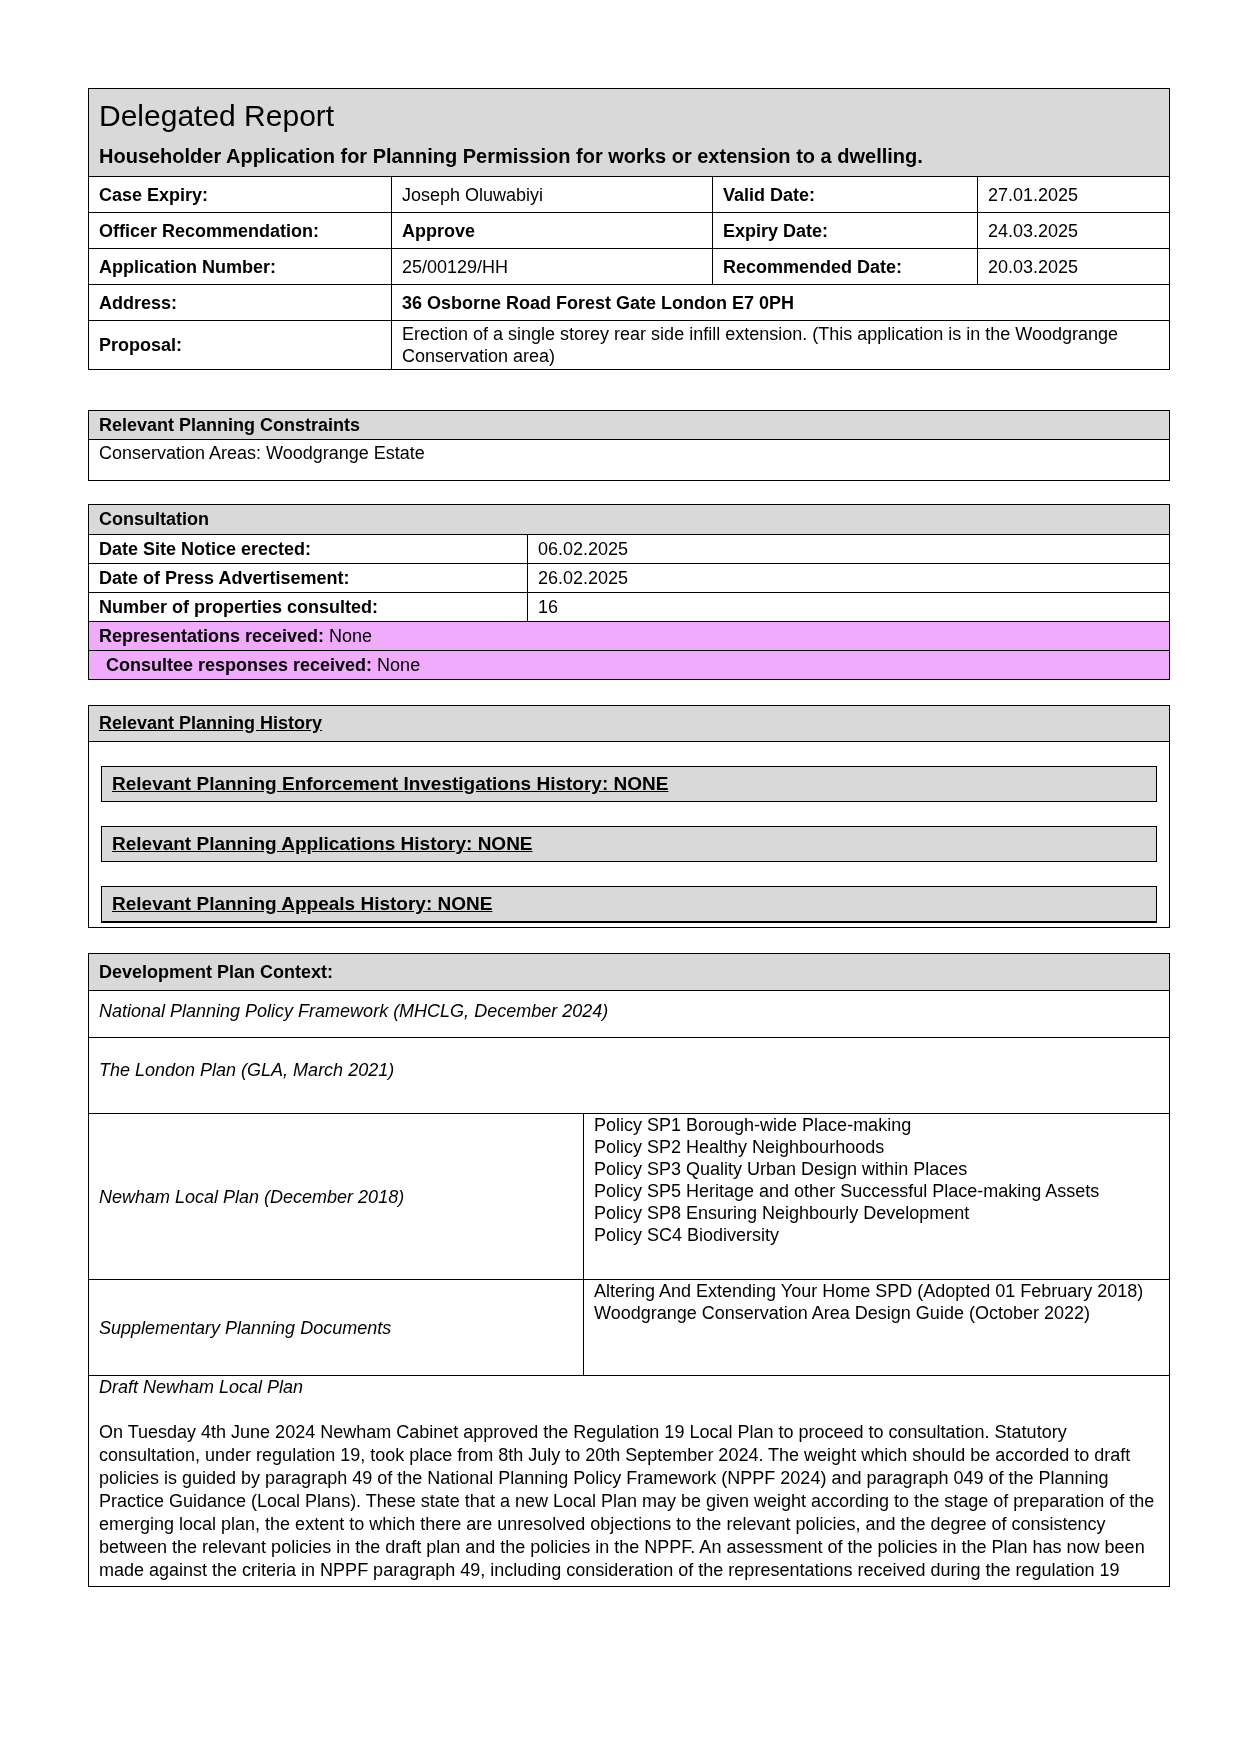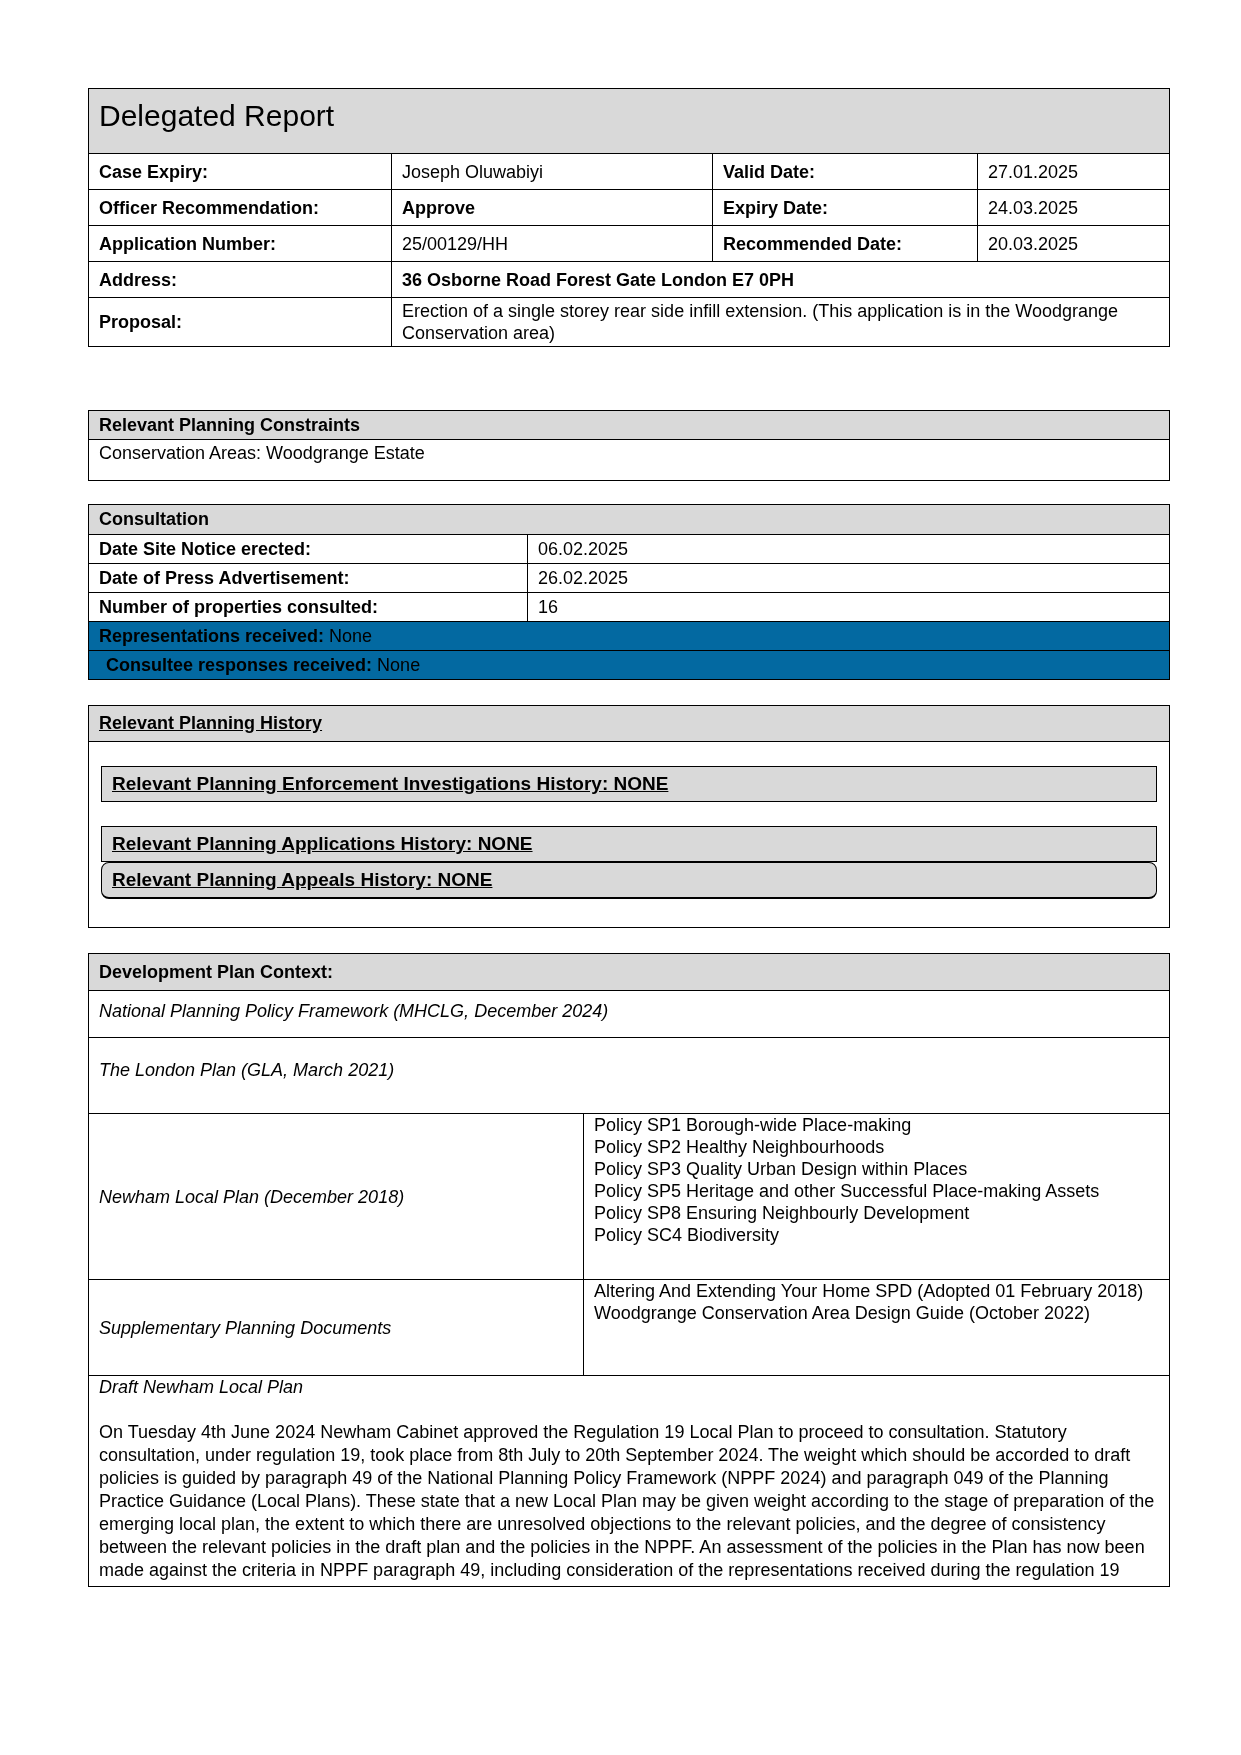--- a/index.html
+++ b/index.html
@@ -1,35 +1,36 @@
 <!DOCTYPE html>
 <html><head>
 <meta charset="utf-8">
 <style>
   html, body { margin: 0; padding: 0; background: #ffffff; }
   body { width: 1241px; height: 1755px; position: relative; font-family: "Liberation Sans", sans-serif; color: #000; font-size: 18px; }
   .box { position: absolute; left: 88px; width: 1082px; border: 1px solid #000; box-sizing: border-box; }
   table { border-collapse: collapse; width: 100%; }
   td { border: 1px solid #000; padding: 2px 10px; vertical-align: middle; font-size: 18px; line-height: 22px; }
-  .grey { background: #0369a1; }
+  .grey { background: #f0abfc; }
   .b { font-weight: bold; }
   .i { font-style: italic; }
   .title-wrap { background: #d9d9d9; padding: 10px 10px 8px 10px; border-bottom: 1px solid #000; }
   .title { font-size: 30px; font-weight: normal; margin: 0 0 12px 0; }
   .subtitle { font-size: 20px; font-weight: bold; }
   .hdr { background: #d9d9d9; font-weight: bold; padding: 3px 10px; font-size: 18px; line-height: 22px; }
   .inner { margin: 0 12px; border: 1px solid #000; background: #d9d9d9; font-weight: bold; padding: 6px 10px; font-size: 19px; }
   .para { padding: 4px 10px; line-height: 23px; font-size: 18px; }
 </style>
 </head>
 <body>
 
 <div class="box" style="top:88px;">
   <div class="title-wrap">
     <div class="title">Delegated Report</div>
+    <div class="subtitle">Householder Application for Planning Permission for works or extension to a dwelling.</div>
   </div>
   <table style="margin:-1px 0 -1px 0; width:calc(100% + 2px); margin-left:-1px;">
     <tbody>
         <tr style="height:36px;">
       <td class="b" style="width:282px;">Case Expiry:</td>
       <td style="width:300px;">Joseph Oluwabiyi</td>
       <td class="b" style="width:244px;">Valid Date:</td>
       <td>27.01.2025</td>
     </tr>
     <tr style="height:36px;">
@@ -84,21 +85,21 @@
       <td colspan="2" style="padding:1px 17px;"><span class="b">Consultee responses received:</span><span> None</span></td>
     </tr>
   </tbody>
     </table>
 </div>
 
 <div class="box" style="top:705px; height:223px;text-decoration:underline;">
   <div class="hdr" style="border-bottom:1px solid #000; height:30px; line-height:30px; padding-top:2px;">Relevant Planning History</div>
   <div class="inner" style="margin-top:24px;">Relevant Planning Enforcement Investigations History: NONE</div>
   <div class="inner" style="margin-top:24px;">Relevant Planning Applications History: NONE</div>
-  <div class="inner" style="border-bottom-width:2px;border-radius:8px;">Relevant Planning Appeals History: NONE</div>
+  <div class="inner" style="margin-top:24px; border-bottom-width:2px;">Relevant Planning Appeals History: NONE</div>
 </div>
 
 <div class="box" style="top:953px;">
   <div class="hdr" style="border-bottom:1px solid #000; height:30px; line-height:30px;">Development Plan Context:</div>
   <div class="para i" style="border-bottom:1px solid #000; height:40px; line-height:40px; padding-top:0; padding-bottom:6px;">National Planning Policy Framework (MHCLG, December 2024)</div>
   <div class="para i" style="border-bottom:1px solid #000; height:64px; line-height:64px; padding-top:0; padding-bottom:11px;">The London Plan (GLA, March 2021)</div>
   <table style="width:calc(100% + 2px); margin:-1px 0 0 -1px;">
     <tbody>
         <tr style="height:166px;">
       <td class="i" style="width:474px;">Newham Local Plan (December 2018)</td>

